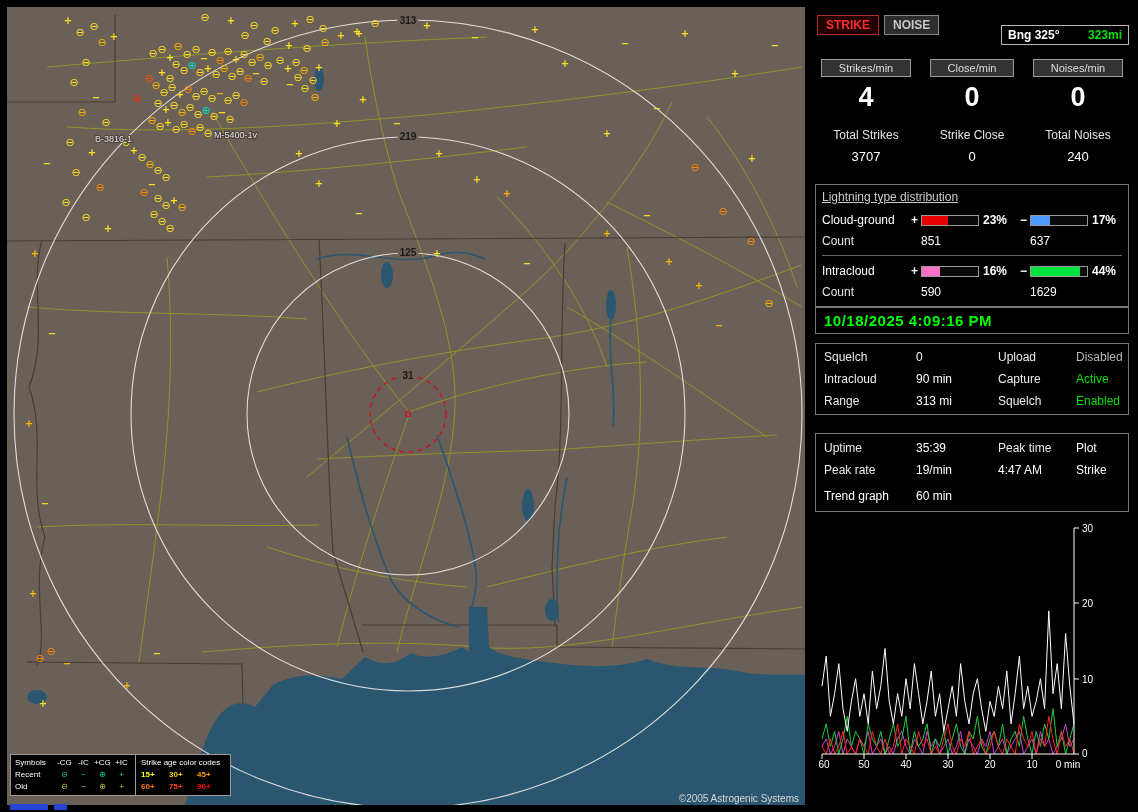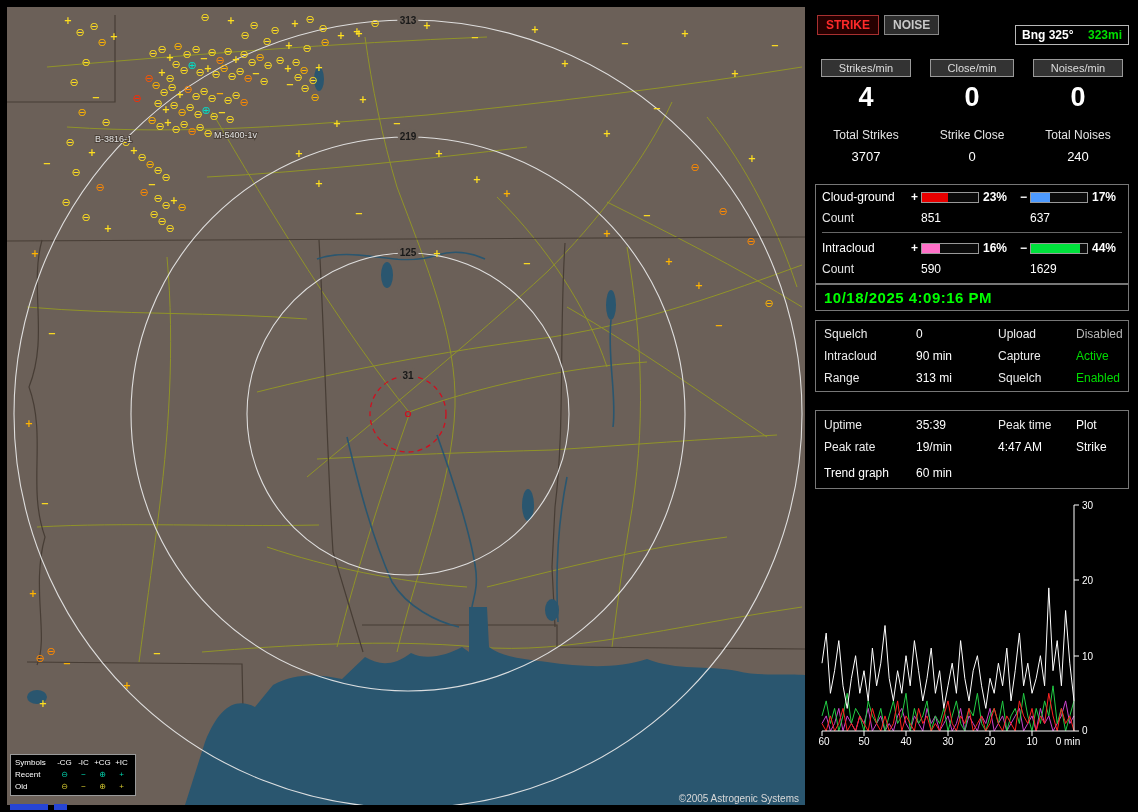--- a/index.html
+++ b/index.html
@@ -32,21 +32,21 @@
   .chip2{left:54px;top:804px;width:13px;}
 
   
   .sidebar{position:absolute;left:813px;top:7px;width:318px;height:798px;background:#000;color:#fff;}
   .topbar{display:flex;align-items:center;margin:7px 2px 0 4px;height:22px;}
   .btn{height:20px;font-weight:bold;font-size:12px;border:1px solid #888;padding:0 8px;
     font-family:inherit;cursor:pointer;}
   .strike-btn{color:#ff2a2a;border-color:#a83030;background:#250000;margin-right:5px;}
   .noise-btn{color:#c8c8c8;background:#2d2d2d;}
   .bng-box{margin-left:auto;display:flex;justify-content:space-between;align-items:center;
-    width:114px;height:20px;border:1px solid #b8b8b8;background:#000;padding:0 6px;
+    width:128px;height:20px;border:1px solid #b8b8b8;background:#000;padding:0 6px;
     font-size:12px;font-weight:bold;margin-top:20px;}
   .bng-value{color:#00e000;}
 
   .stats{display:grid;grid-template-columns:1fr 1fr 1fr;text-align:center;margin-top:22px;}
   .stat-btn{display:inline-block;border:1px solid #999;background:#333;color:#ddd;
     font-size:11px;padding:2px 17px;cursor:pointer;font-family:inherit;}
   .stat-rate{font-size:27px;font-weight:bold;color:#fff;margin-top:5px;}
   .stat-total-label{font-size:12px;color:#e4e4e4;margin-top:15px;}
   .stat-total{font-size:13px;color:#fff;margin-top:7px;}
 
@@ -339,20 +339,31 @@
           <span>+</span>
         </div>
         <div class="leg-row" style="color: rgb(216, 204, 48);">
           <span class="leg-label">Old</span>
           <span>⊖</span>
           <span>−</span>
           <span>⊕</span>
           <span>+</span>
         </div>
       </div>
+      <div class="leg-age">
+        <div>Strike age color codes</div>
+        <div class="leg-age-grid">
+          <span style="color: rgb(255, 255, 0);">15+</span>
+          <span style="color: rgb(255, 204, 0);">30+</span>
+          <span style="color: rgb(255, 153, 0);">45+</span>
+          <span style="color: rgb(255, 119, 0);">60+</span>
+          <span style="color: rgb(255, 68, 0);">75+</span>
+          <span style="color: rgb(255, 0, 0);">90+</span>
+        </div>
+      </div>
     </div>
 
     <div class="map-copyright">©2005 Astrogenic Systems</div>
   </div>
 
   <div class="chip chip1"></div>
   <div class="chip chip2"></div>
 
   <div class="sidebar">
 
@@ -380,20 +391,21 @@
       </div>
       <div>
         <span class="stat-btn">Noises/min</span>
         <div class="stat-rate">0</div>
         <div class="stat-total-label">Total Noises</div>
         <div class="stat-total">240</div>
       </div>
     </div>
 
     <div class="panel dist-panel">
+      <div class="dist-title">Lightning type distribution</div>
 
       <div class="dist-grid">
         <span class="dist-label">Cloud-ground</span>
         <span class="pm">+</span>
         <span class="gauge">
             <span class="gauge-fill" style="width: 46%; background-color: rgb(232, 0, 0);"></span>
           </span>
         <span class="pct">23%</span>
         <span class="pm">−</span>
         <span class="gauge">

